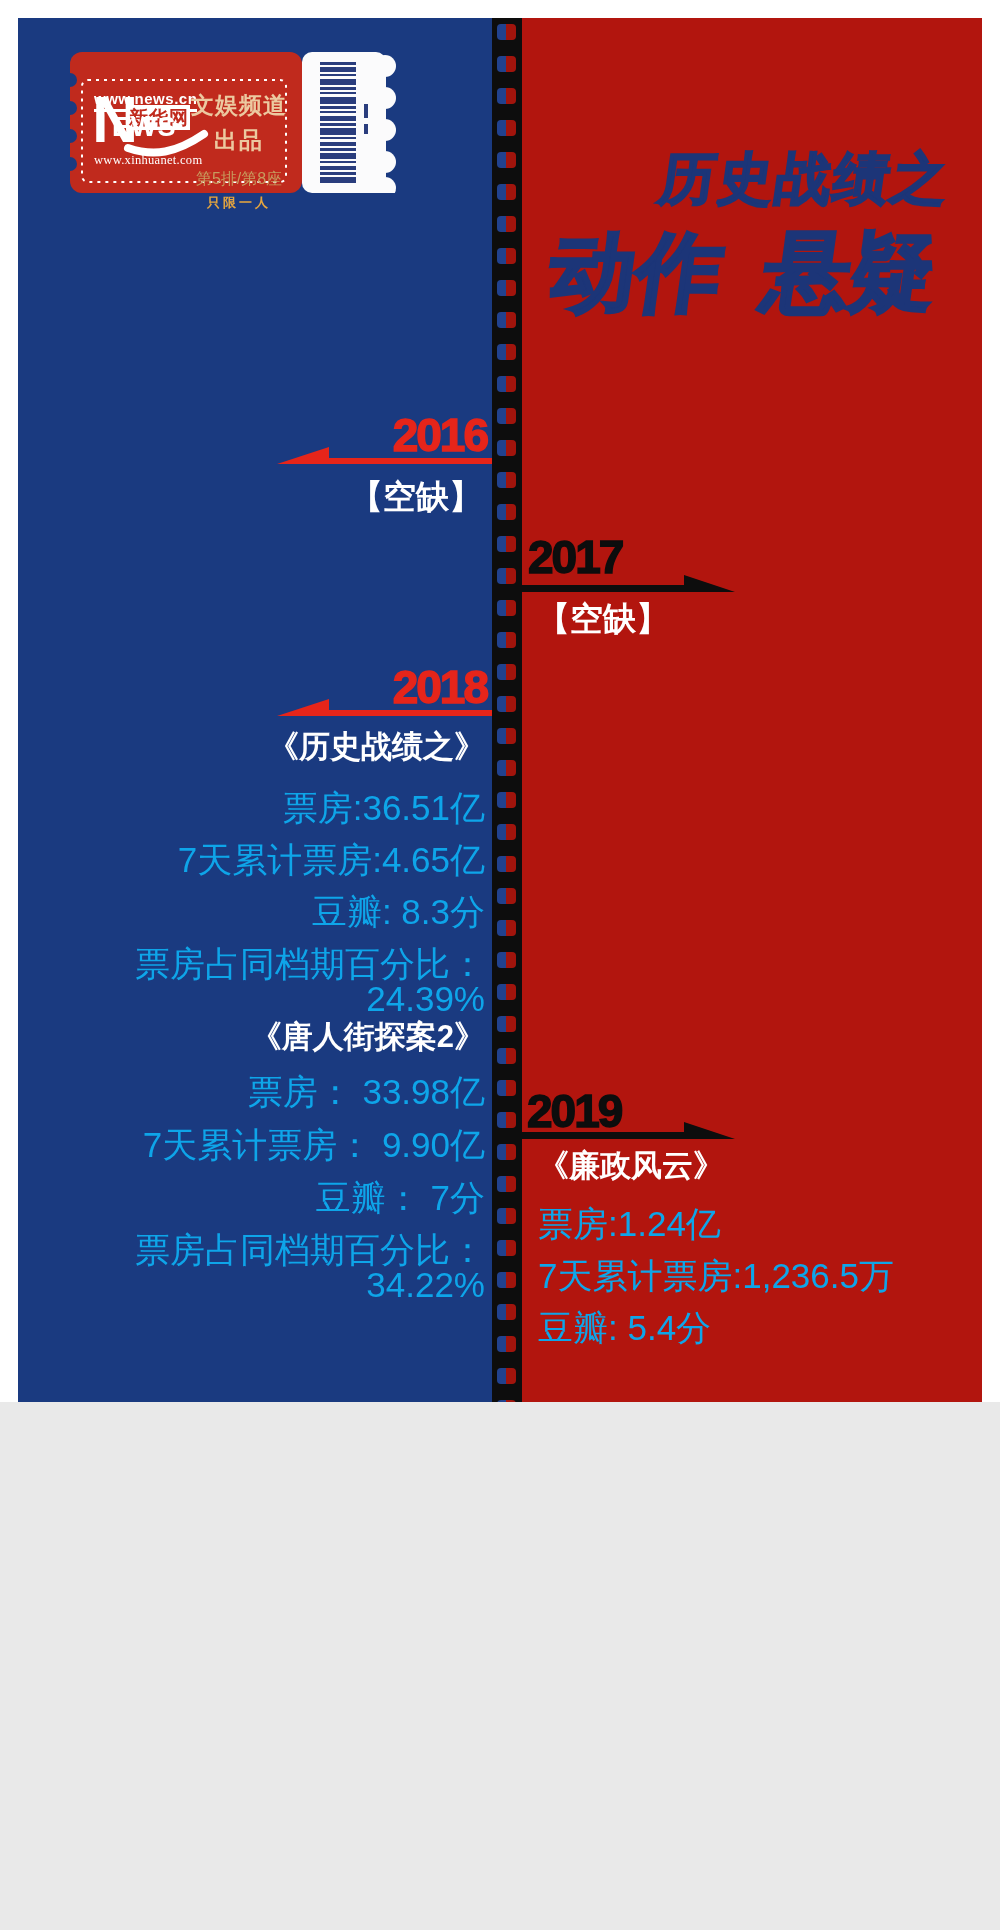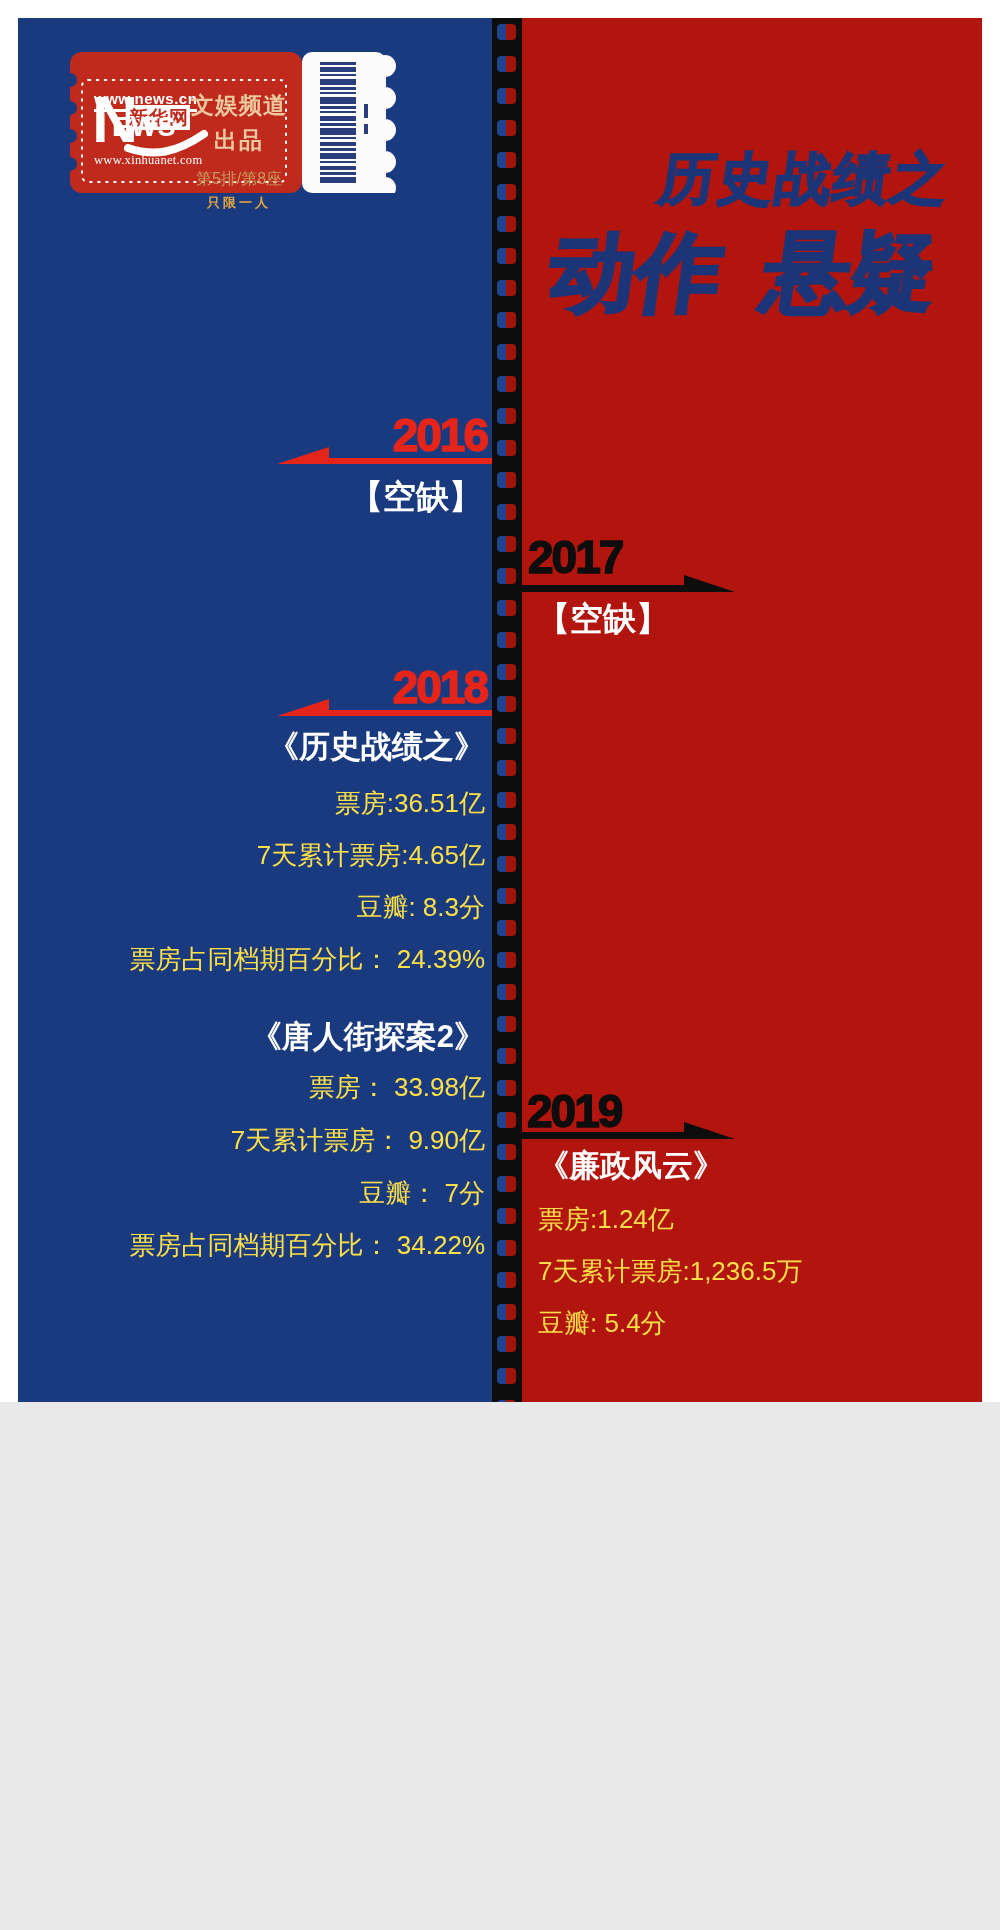--- a/index.html
+++ b/index.html
@@ -38,21 +38,21 @@
 
   
   .year{font-size:46px;font-weight:bold;letter-spacing:-2px;line-height:1;-webkit-text-stroke:1.5px currentColor;}
   .year-red{color:#e6251a;}
   .year-black{color:#0d0d0d;}
   .status{font-size:33px;font-weight:bold;color:#fff;line-height:1;}
   .arrow{display:block;}
 
   
   .m-title{font-size:31px;font-weight:bold;color:#fff;line-height:1;}
-  .m-line{font-size:26px;color:#fde047;line-height:1;}
+  .m-line{font-size:35px;color:#0ea5e9;line-height:1;}
   .ra{text-align:right;}
 
   .source{position:absolute;right:20px;top:1772px;font-size:27px;font-weight:bold;color:#fff;letter-spacing:3px;z-index:6;}
 
   .illustration{position:absolute;left:0;top:1547px;width:964px;height:347px;z-index:5;}
 </style>
 </head>
 <body>
 
 <div class="page">

